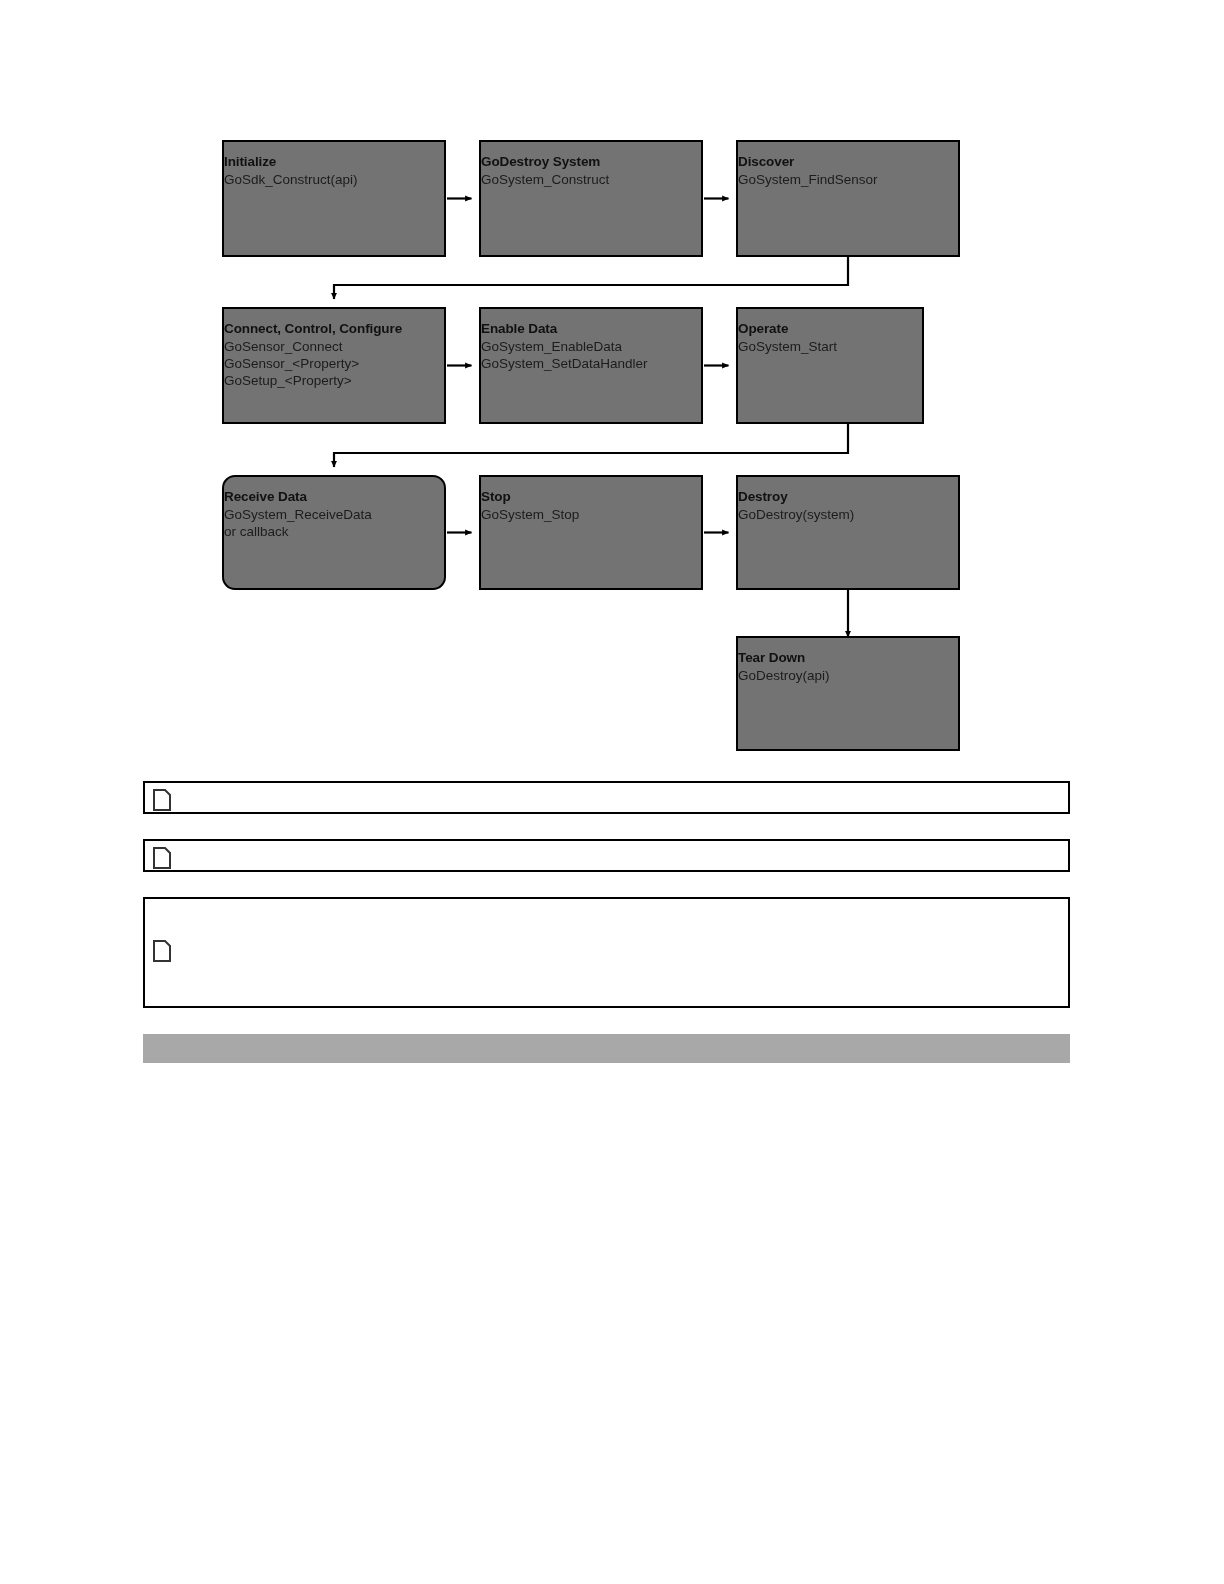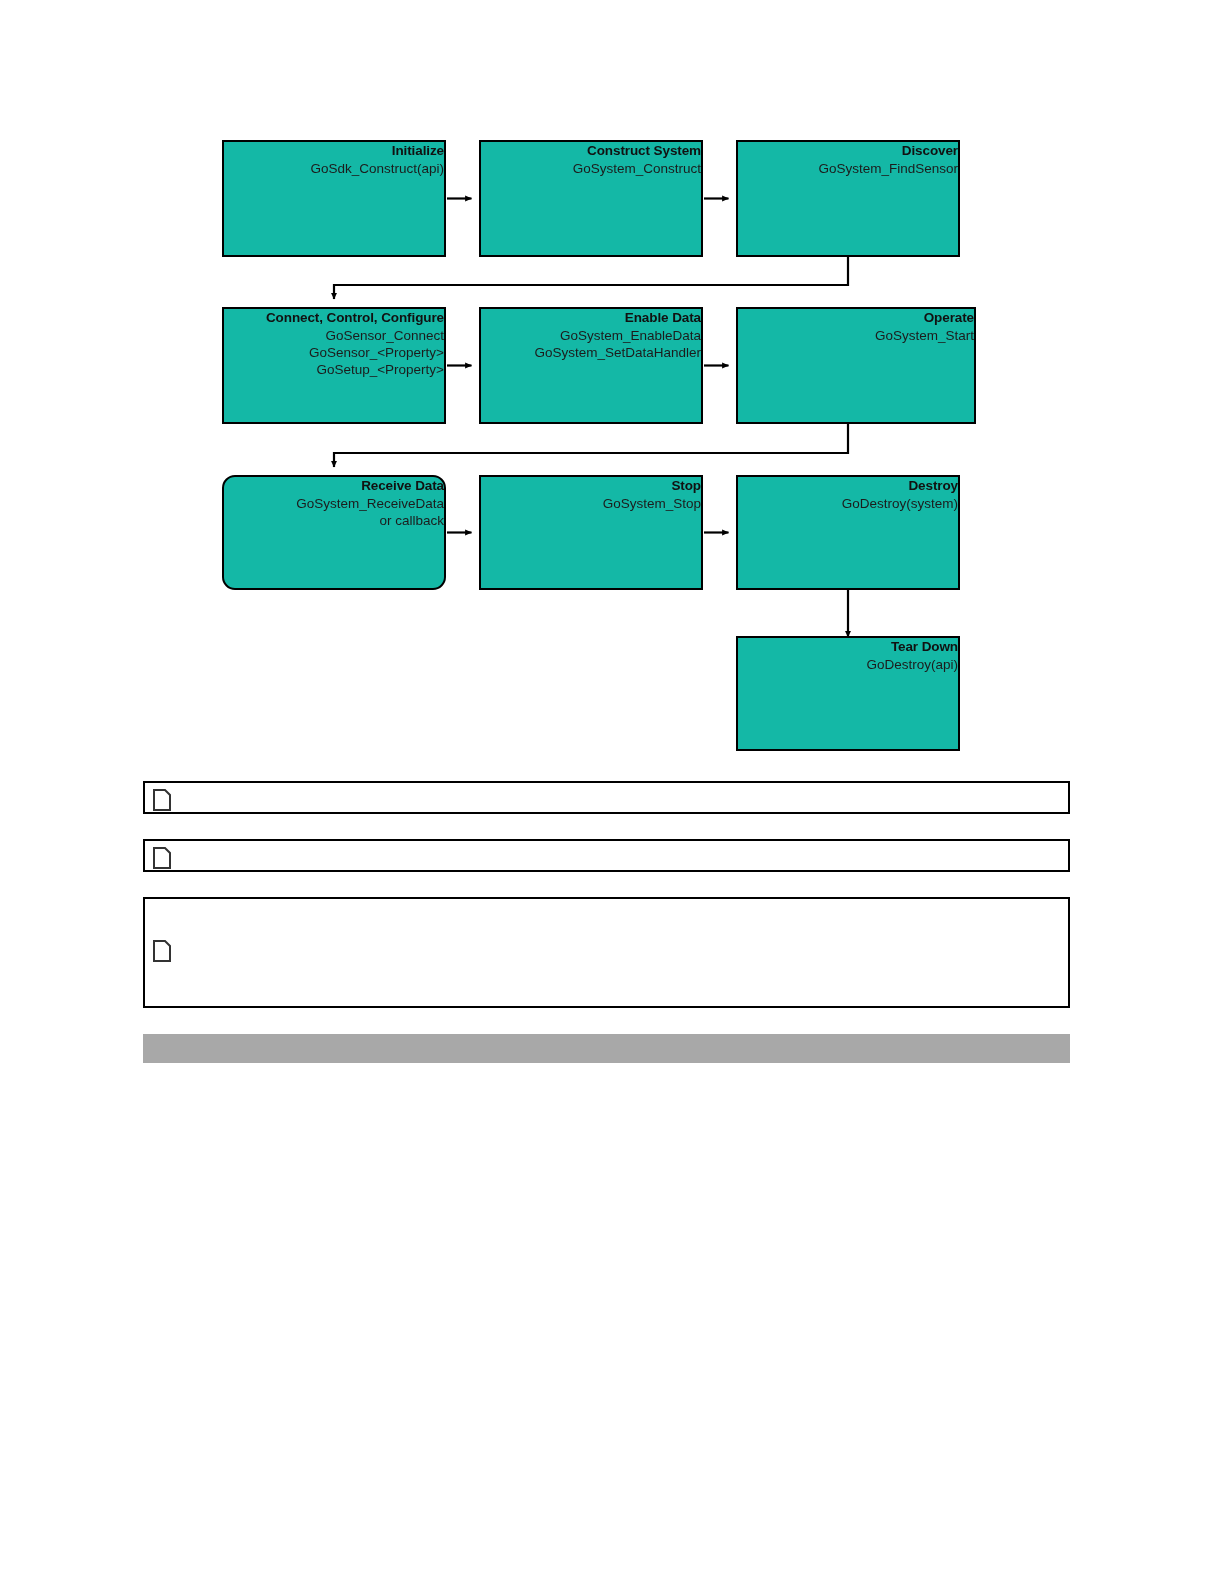--- a/index.html
+++ b/index.html
@@ -21,23 +21,24 @@
     position: absolute;
     left: 0;
     top: 0;
     width: 1224px;
     height: 780px;
   }
 
   .flow-box {
     position: absolute;
     box-sizing: border-box;
-    background: #14b8a6;
+    background: #737373;
     border: 2px solid #000000;
-    text-align: right;
+    text-align: left;
+    padding-top: 11px;
   }
   .flow-box .box-title {
     display: block;
     font-size: 13.5px;
     font-weight: bold;
     line-height: 18px;
     letter-spacing: -0.1px;
     color: #111111;
   }
   .flow-box .box-body {
@@ -79,21 +80,21 @@
 <body>
 
 <div id="flow-diagram">
 
   <div class="flow-box" style="left:222px; top:140px; width:224px; height:117px;">
     <span class="box-title">Initialize</span>
     <span class="box-body">GoSdk_Construct(api)</span>
   </div>
 
   <div class="flow-box" style="left:479px; top:140px; width:224px; height:117px;">
-    <span class="box-title">Construct System</span>
+    <span class="box-title">GoDestroy System</span>
     <span class="box-body">GoSystem_Construct</span>
   </div>
 
   <div class="flow-box" style="left:222px; top:307px; width:224px; height:117px;">
     <span class="box-title">Connect, Control, Configure</span>
     <span class="box-body">GoSensor_Connect
 GoSensor_&lt;Property&gt;
 GoSetup_&lt;Property&gt;</span>
   </div>
 
@@ -101,21 +102,21 @@
     <span class="box-title">Discover</span>
     <span class="box-body">GoSystem_FindSensor</span>
   </div>
 
   <div class="flow-box" style="left:479px; top:307px; width:224px; height:117px;">
     <span class="box-title">Enable Data</span>
     <span class="box-body">GoSystem_EnableData
 GoSystem_SetDataHandler</span>
   </div>
 
-  <div class="flow-box" style="left:736px; top:307px; width:240px; height:117px;">
+  <div class="flow-box" style="left:736px; top:307px; width:188px; height:117px;">
     <span class="box-title">Operate</span>
     <span class="box-body">GoSystem_Start</span>
   </div>
 
   <div class="flow-box" style="left:222px; top:475px; width:224px; height:115px;border-radius:13px;">
     <span class="box-title">Receive Data</span>
     <span class="box-body">GoSystem_ReceiveData
 or callback</span>
   </div>
 

